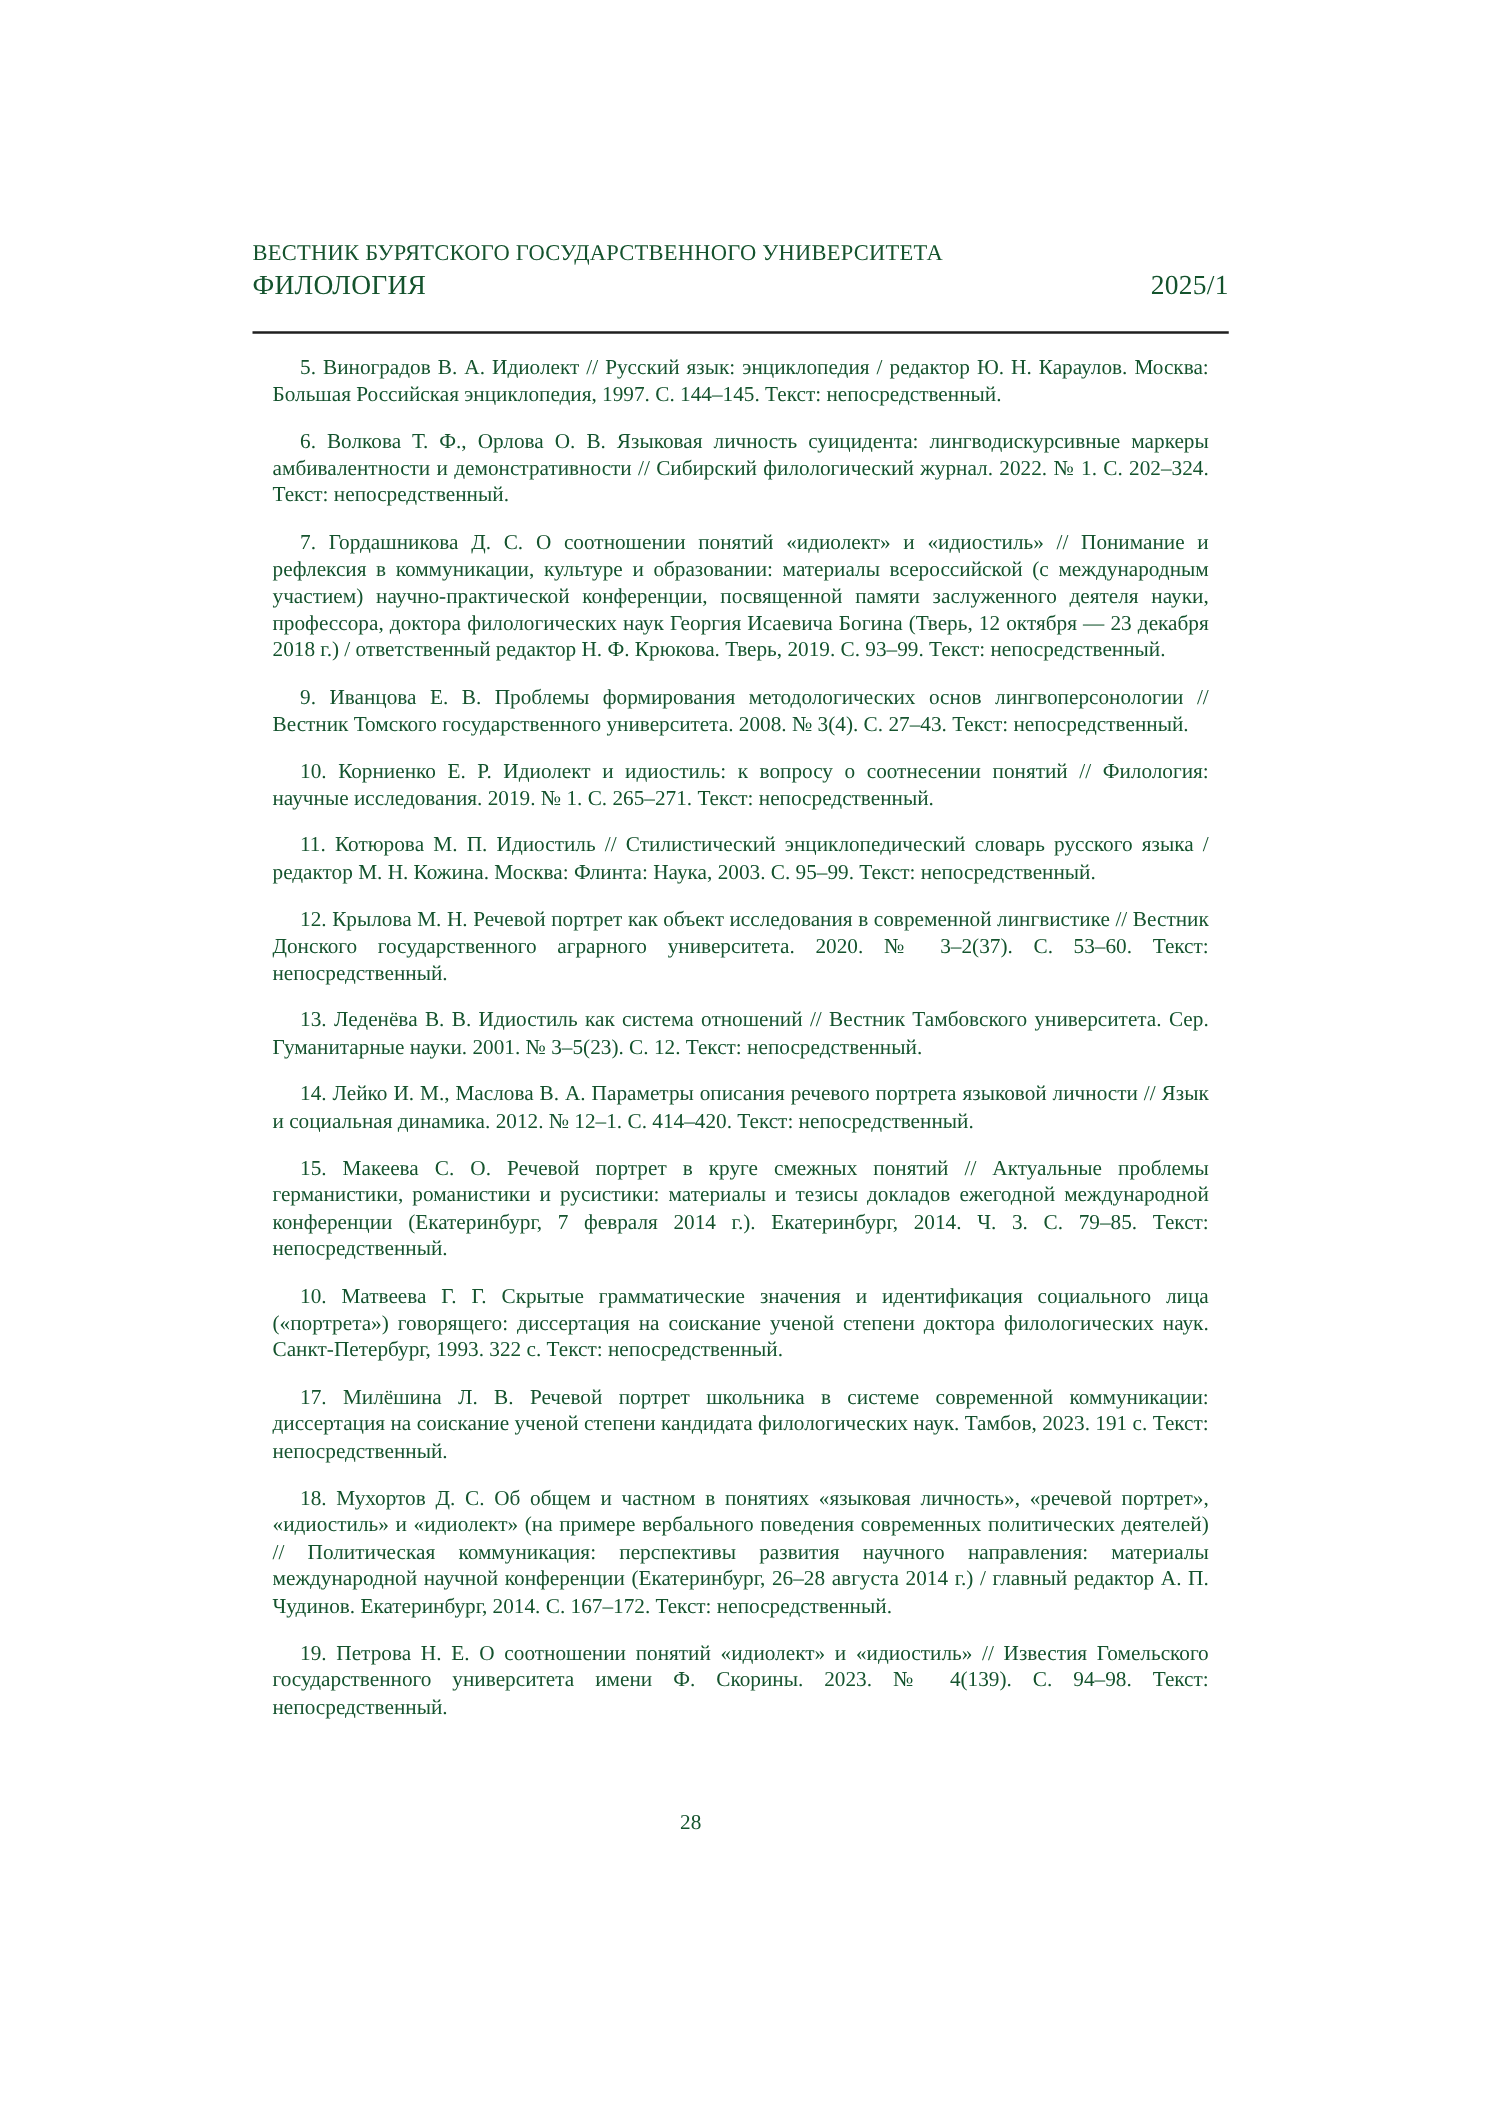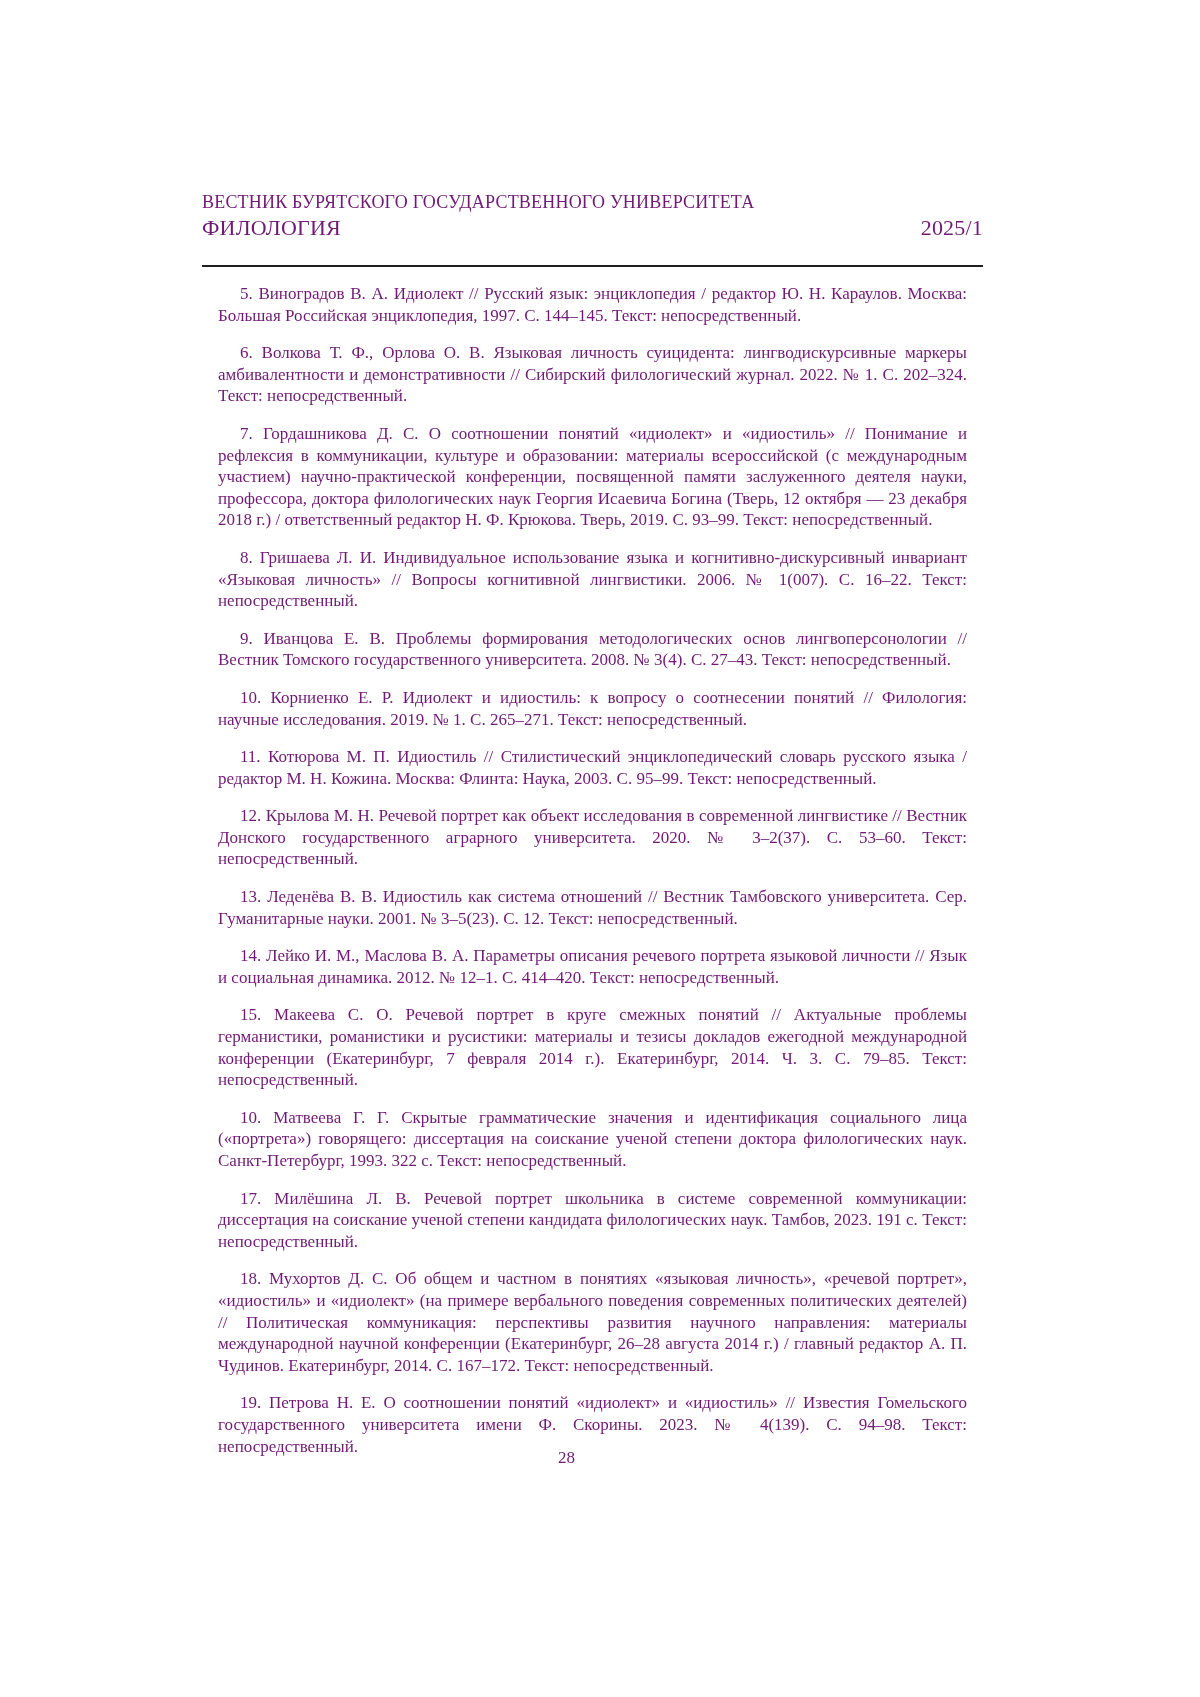--- a/index.html
+++ b/index.html
@@ -5,21 +5,21 @@
   html, body {
     margin: 0;
     padding: 0;
     background: #ffffff;
   }
   .page {
     position: relative;
     width: 1200px;
     height: 1697px;
     background: #ffffff;
-    color: #701a75;
+    color: #14532d;
     font-family: "Liberation Serif", serif;
     overflow: hidden;
   }
   .content {
     position: absolute;
     left: 202px;
     top: 190px;
     width: 781px;
   }
   .hdr-line1 {
@@ -48,21 +48,21 @@
     margin: 16px;
     font-size: 17px;
     line-height: 21.6px;
     text-align: justify;
     text-indent: 22px;
     hyphens: auto;
     -webkit-hyphens: auto;
   }
   .pagenum-row {
     position: absolute;
-    left: 216px;
+    left: 202px;
     top: 1447px;
     width: 701px;
     text-align: center;
     font-size: 17px;
     line-height: 21px;
   }
 </style>
 </head>
 <body>
 
@@ -74,21 +74,20 @@
         <span>ФИЛОЛОГИЯ</span>
         <span>2025/1</span>
       </div>
       <div class="rule"></div>
     </header>
 
     <main class="refs" id="refs">
         <p class="ref" lang="ru"><span>5. </span><span>Виноградов В. А. Идиолект // Русский язык: энциклопедия / редактор Ю. Н. Караулов. Москва: Большая Российская энциклопедия, 1997. С. 144–145. Текст: непосредственный.</span></p>
         <p class="ref" lang="ru"><span>6. </span><span>Волкова Т. Ф., Орлова О. В. Языковая личность суицидента: лингводискурсивные маркеры амбивалентности и демонстративности // Сибирский филологический журнал. 2022. № 1. С. 202–324. Текст: непосредственный.</span></p>
         <p class="ref" lang="ru"><span>7. </span><span>Гордашникова Д. С. О соотношении понятий «идиолект» и «идиостиль» // Понимание и рефлексия в коммуникации, культуре и образовании: материалы всероссийской (с международным участием) научно-практической конференции, посвященной памяти заслуженного деятеля науки, профессора, доктора филологических наук Георгия Исаевича Богина (Тверь, 12 октября — 23 декабря 2018 г.) / ответственный редактор Н. Ф. Крюкова. Тверь, 2019. С. 93–99. Текст: непосредственный.</span></p>
-        <p class="ref" lang="ru"><span>8. </span><span>Гришаева Л. И. Индивидуальное использование языка и когнитивно-дискурсивный инвариант «Языковая личность» // Вопросы когнитивной лингвистики. 2006. № 1(007). С. 16–22. Текст: непосредственный.</span></p>
         <p class="ref" lang="ru"><span>9. </span><span>Иванцова Е. В. Проблемы формирования методологических основ лингвоперсонологии // Вестник Томского государственного университета. 2008. № 3(4). С. 27–43. Текст: непосредственный.</span></p>
         <p class="ref" lang="ru"><span>10. </span><span>Корниенко Е. Р. Идиолект и идиостиль: к вопросу о соотнесении понятий // Филология: научные исследования. 2019. № 1. С. 265–271. Текст: непосредственный.</span></p>
         <p class="ref" lang="ru"><span>11. </span><span>Котюрова М. П. Идиостиль // Стилистический энциклопедический словарь русского языка / редактор М. Н. Кожина. Москва: Флинта: Наука, 2003. С. 95–99. Текст: непосредственный.</span></p>
         <p class="ref" lang="ru"><span>12. </span><span>Крылова М. Н. Речевой портрет как объект исследования в современной лингвистике // Вестник Донского государственного аграрного университета. 2020. № 3–2(37). С. 53–60. Текст: непосредственный.</span></p>
         <p class="ref" lang="ru"><span>13. </span><span>Леденёва В. В. Идиостиль как система отношений // Вестник Тамбовского университета. Сер. Гуманитарные науки. 2001. № 3–5(23). С. 12. Текст: непосредственный.</span></p>
         <p class="ref" lang="ru"><span>14. </span><span>Лейко И. М., Маслова В. А. Параметры описания речевого портрета языковой личности // Язык и социальная динамика. 2012. № 12–1. С. 414–420. Текст: непосредственный.</span></p>
         <p class="ref" lang="ru"><span>15. </span><span>Макеева С. О. Речевой портрет в круге смежных понятий // Актуальные проблемы германистики, романистики и русистики: материалы и тезисы докладов ежегодной международной конференции (Екатеринбург, 7 февраля 2014 г.). Екатеринбург, 2014. Ч. 3. С. 79–85. Текст: непосредственный.</span></p>
         <p class="ref" lang="ru"><span>10. </span><span>Матвеева Г. Г. Скрытые грамматические значения и идентификация социального лица («портрета») говорящего: диссертация на соискание ученой степени доктора филологических наук. Санкт-Петербург, 1993. 322 с. Текст: непосредственный.</span></p>
         <p class="ref" lang="ru"><span>17. </span><span>Милёшина Л. В. Речевой портрет школьника в системе современной коммуникации: диссертация на соискание ученой степени кандидата филологических наук. Тамбов, 2023. 191 с. Текст: непосредственный.</span></p>
         <p class="ref" lang="ru"><span>18. </span><span>Мухортов Д. С. Об общем и частном в понятиях «языковая личность», «речевой портрет», «идиостиль» и «идиолект» (на примере вербального поведения современных политических деятелей) // Политическая коммуникация: перспективы развития научного направления: материалы международной научной конференции (Екатеринбург, 26–28 августа 2014 г.) / главный редактор А. П. Чудинов. Екатеринбург, 2014. С. 167–172. Текст: непосредственный.</span></p>

